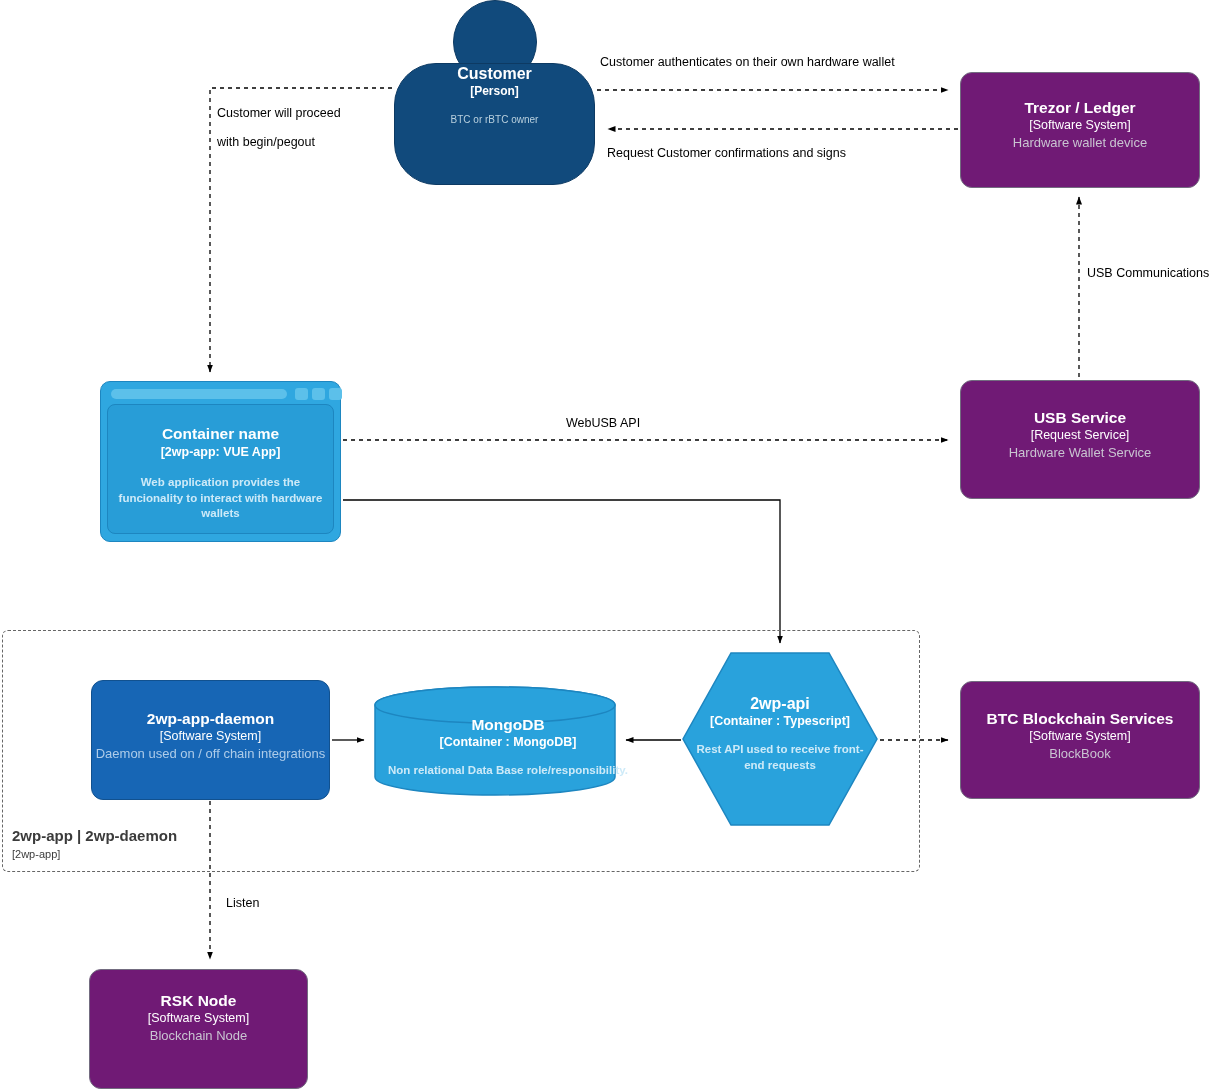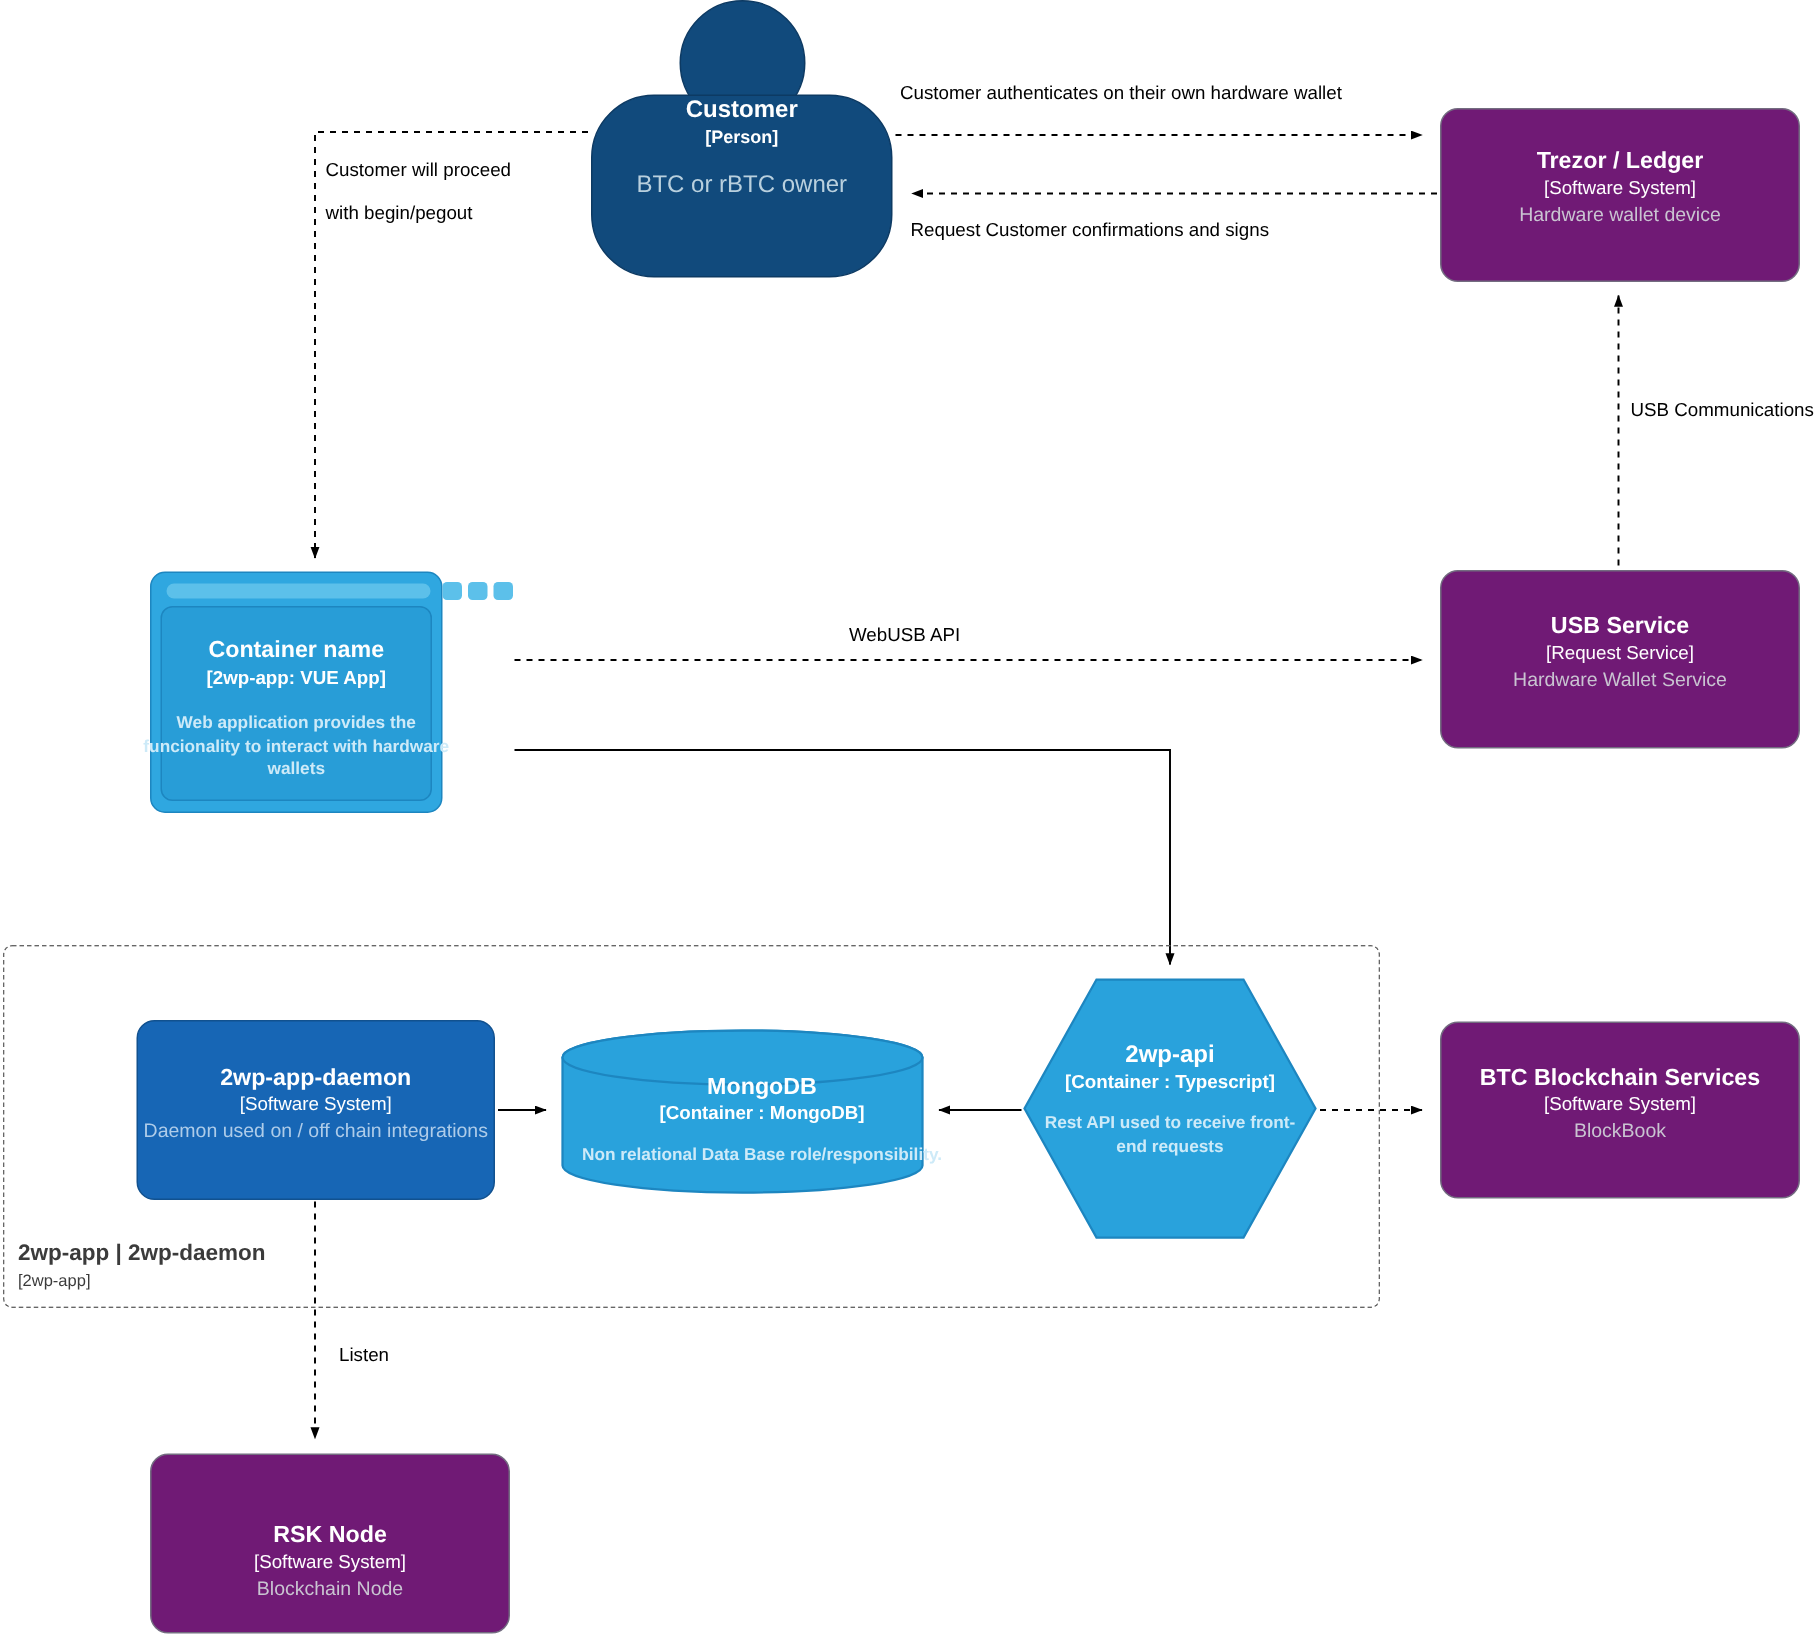--- a/index.html
+++ b/index.html
@@ -15,21 +15,21 @@
 
   
   .gray{background:#701a75;border:1px solid #736c80;}
   .gray .desc{color:#c9c4d1;}
 
   
   .person-body{background:#114a7c;border:1px solid #0d3a63;border-radius:42px;}
   .person-head{position:absolute;background:#114a7c;border:1px solid #0d3a63;border-radius:50%;}
   .person-body .title{font-size:16px;}
   .person-body .subtitle{font-weight:bold;font-size:12px;}
-  .person-body .desc{color:#b9d0de;font-size:16px;margin-top:13px;}
+  .person-body .desc{color:#b9d0de;font-size:10px;margin-top:13px;}
 
   
   .sysblue{background:#1766b5;border:1px solid #11518f;}
   .sysblue .desc{color:#aecce9;}
 
   
   .browser{position:absolute;background:#2fa7e0;border:1px solid #1d86c0;border-radius:10px;box-sizing:border-box;}
   .browser .chrome{position:absolute;left:0;top:0;right:0;height:22px;}
   .browser .addr{position:absolute;left:10px;top:7px;width:176px;height:10px;border-radius:5px;background:#5cc0ea;}
   .browser .btn{position:absolute;top:6px;width:13px;height:12px;border-radius:3px;background:#5cc0ea;}
@@ -98,21 +98,21 @@
     <div class="subtitle">[Person]</div>
     <div class="desc">BTC or rBTC owner</div>
   </div>
 
   <div class="node gray rounded" style="left:960px;top:72px;width:240px;height:116px;padding-top:25px;">
     <div class="title">Trezor / Ledger</div>
     <div class="subtitle">[Software System]</div>
     <div class="desc">Hardware wallet device</div>
   </div>
 
-  <div class="browser" style="left:100px;top:381px;width:195px;height:161px;">
+  <div class="browser" style="left:100px;top:381px;width:241px;height:161px;">
     <div class="chrome">
       <div class="addr"></div>
       <div class="btn" style="left:194px;"></div>
       <div class="btn" style="left:211px;"></div>
       <div class="btn" style="left:228px;"></div>
     </div>
     <div class="panel">
       <div class="title">Container name</div>
       <div class="subtitle">[2wp-app: VUE App]</div>
       <div class="desc">Web application provides the funcionality to interact with hardware wallets</div>
@@ -153,21 +153,21 @@
       <div class="desc" style="width:178px;">Rest API used to receive front-end requests</div>
     </div>
   </div>
 
   <div class="node gray rounded" style="left:960px;top:681px;width:240px;height:118px;padding-top:27px;">
     <div class="title">BTC Blockchain Services</div>
     <div class="subtitle">[Software System]</div>
     <div class="desc">BlockBook</div>
   </div>
 
-  <div class="node gray rounded" style="left:100px;top:969px;width:240px;height:120px;padding-top:44px;">
+  <div class="node gray rounded" style="left:89px;top:969px;width:219px;height:120px;padding-top:21px;">
     <div class="title">RSK Node</div>
     <div class="subtitle">[Software System]</div>
     <div class="desc">Blockchain Node</div>
   </div>
 
   <div class="edge-label" style="left:600px;top:55px;">Customer authenticates on their own hardware wallet</div>
   <div class="edge-label" style="left:607px;top:146px;">Request Customer confirmations and signs</div>
   <div class="edge-label" style="left:217px;top:106px;">Customer will proceed</div>
   <div class="edge-label" style="left:217px;top:135px;">with begin/pegout</div>
   <div class="edge-label" style="left:566px;top:416px;">WebUSB API</div>

